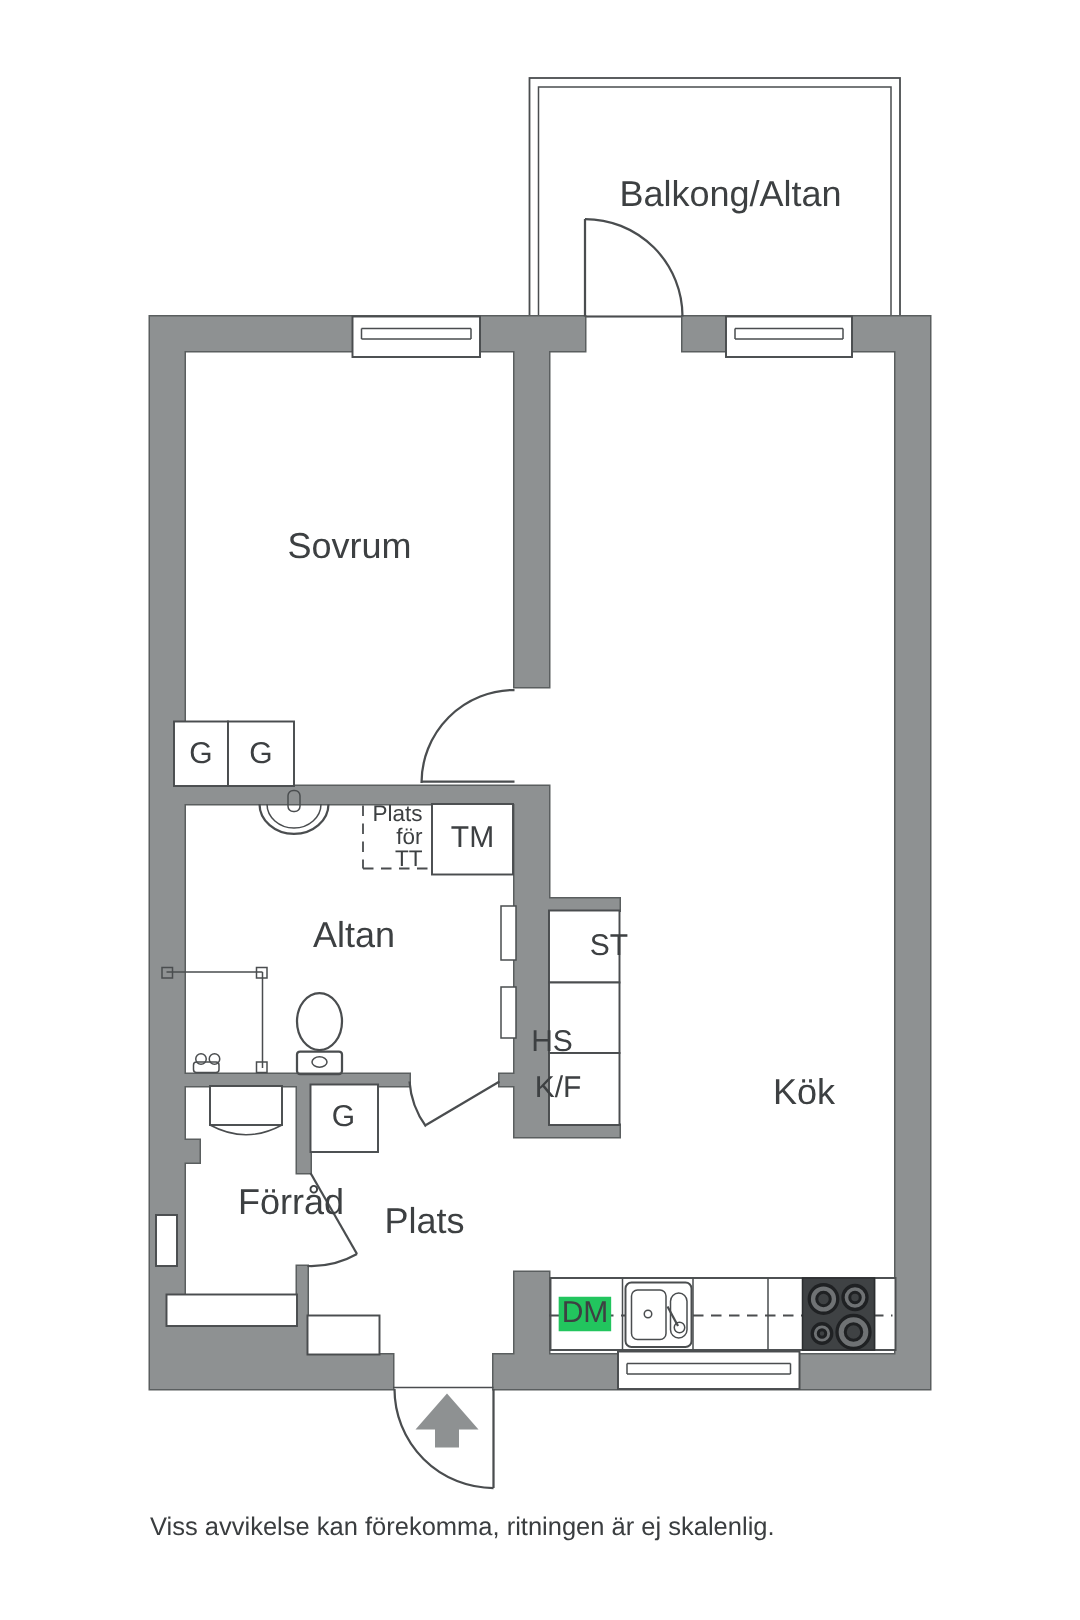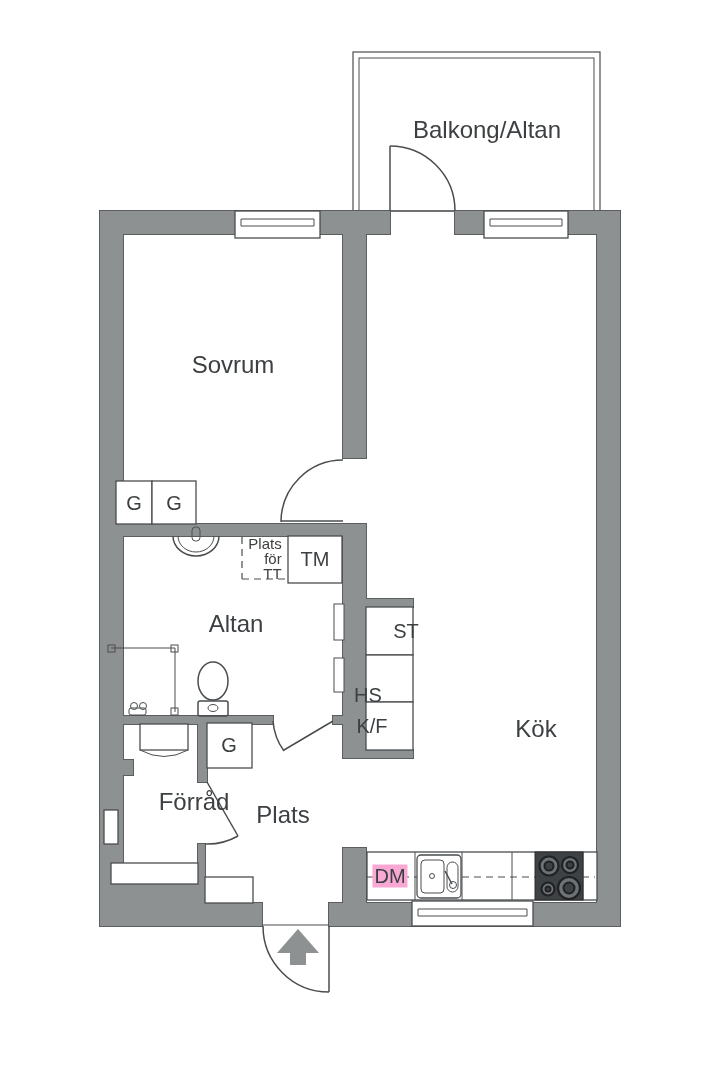--- a/index.html
+++ b/index.html
@@ -11,21 +11,21 @@
   .box{fill:#ffffff;stroke:#4a4d4f;stroke-width:1.3;}
   .ln{fill:none;stroke:#4a4d4f;stroke-width:1.5;}
   .thin{fill:none;stroke:#4a4d4f;stroke-width:1;}
   .dash{fill:none;stroke:#4a4d4f;stroke-width:1.2;stroke-dasharray:7 5;}
   .lbl{position:absolute;transform:translate(-50%,-50%);color:#3d4042;white-space:nowrap;
        font-size:24px;}
   .lbl-s{position:absolute;transform:translate(-50%,-50%);color:#3d4042;white-space:nowrap;
        font-size:20px;}
   .lbl-xs{position:absolute;transform:translate(-50%,-50%);color:#3d4042;text-align:right;
        font-size:15px;line-height:15px;}
-  .lbl-dm{background:#f9a8d4;padding:0 2px;}
+  .lbl-dm{background:#22c55e;padding:0 2px;}
   .footnote{position:absolute;left:100px;top:1008px;font-size:17px;color:#3a3d3f;}
 </style>
 </head>
 <body>
 
 <div id="canvas">
 
   <svg id="plan-svg" width="720" height="1080" viewBox="0 0 720 1080">
 
     <defs>
@@ -177,13 +177,14 @@
     <span>Plats</span><br>
     <span>för</span><br>
     <span>TT</span>
   </div>
   <div class="lbl-s" style="left:406px;top:631px;">ST</div>
   <div class="lbl-s" style="left:368px;top:678px;margin-top:17px;">HS</div>
   <div class="lbl-s" style="left:372px;top:726px;">K/F</div>
   <div class="lbl-s" style="left:229px;top:745px;">G</div>
   <div class="lbl-s lbl-dm" style="left:390px;top:876px;">DM</div>
 
+  <div class="footnote">Viss avvikelse kan förekomma, ritningen är ej skalenlig.</div>
 </div>
 
 </body></html>

